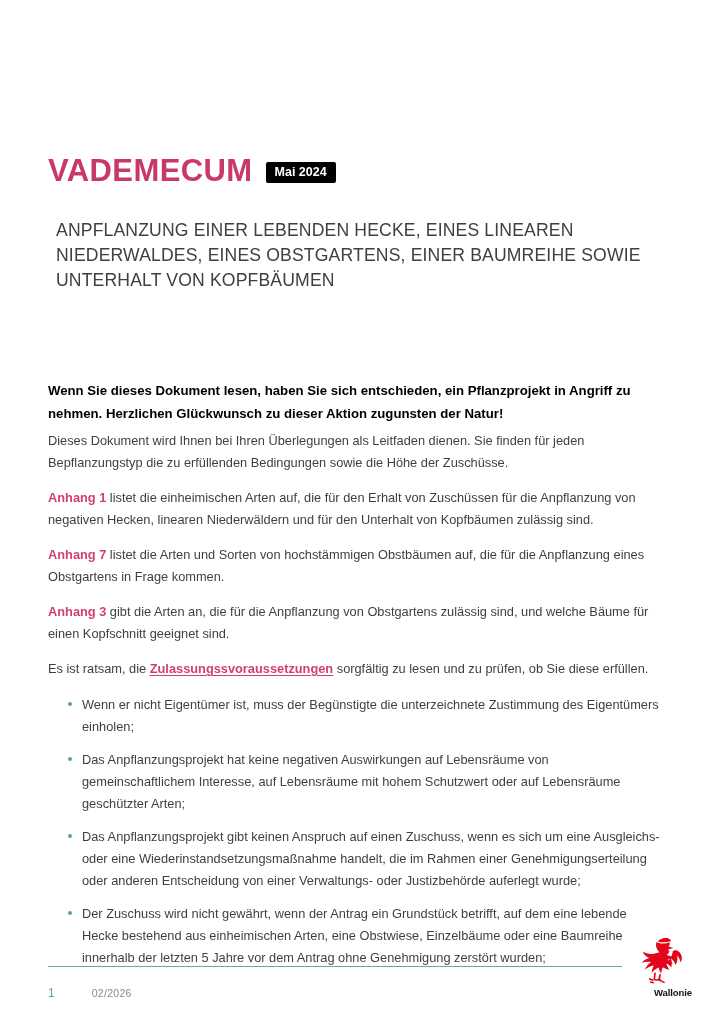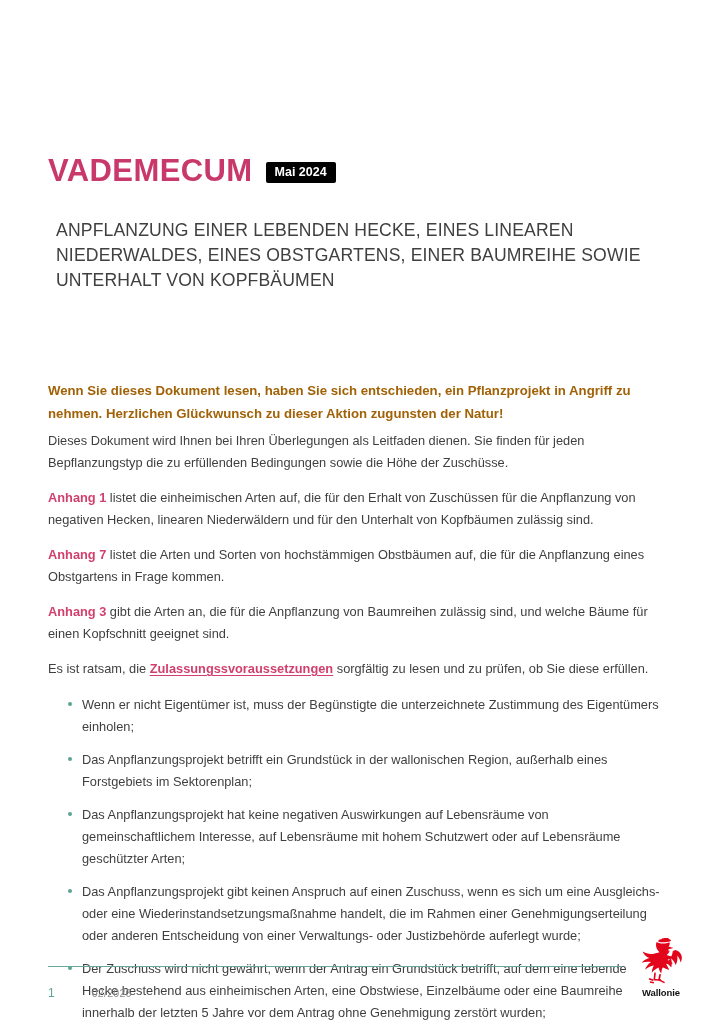--- a/index.html
+++ b/index.html
@@ -77,21 +77,21 @@
   }
 
   
   .lead {
     position: absolute;
     left: 0;
     top: 367px;
     width: 600px;
     font-size: 13.2px;
     font-weight: bold;
-    color: #a16207;
+    color: #000000;
     line-height: 1.72;
   }
 
   
   .body-block {
     position: absolute;
     left: 0;
     top: 430px;
     width: 614px;
   }
@@ -165,21 +165,21 @@
     color: #8a8a8a;
     letter-spacing: 0.3px;
     margin-left: 9px;
   }
 
   .logo {
     position: absolute;
     left: 630px;
     top: 938px;
     width: 62px;
-    text-align: center;
+    text-align: right;
   }
   .logo svg { display: block; margin: 0 auto; }
   .logo-word {
     font-size: 9.5px;
     font-weight: bold;
     color: #111111;
     letter-spacing: -0.1px;
     margin-top: 1px;
   }
 </style>
@@ -200,27 +200,26 @@
     <p class="lead">Wenn Sie dieses Dokument lesen, haben Sie sich entschieden, ein Pflanzprojekt in Angriff zu nehmen. Herzlichen Glückwunsch zu dieser Aktion zugunsten der Natur!</p>
 
     <div class="body-block">
 
       <p class="para">Dieses Dokument wird Ihnen bei Ihren Überlegungen als Leitfaden dienen. Sie finden für jeden Bepflanzungstyp die zu erfüllenden Bedingungen sowie die Höhe der Zuschüsse.</p>
 
       <p class="para"><span class="anhang">Anhang 1</span><span> listet die einheimischen Arten auf, die für den Erhalt von Zuschüssen für die Anpflanzung von negativen Hecken, linearen Niederwäldern und für den Unterhalt von Kopfbäumen zulässig sind.</span></p>
 
       <p class="para"><span class="anhang">Anhang 7</span><span> listet die Arten und Sorten von hochstämmigen Obstbäumen auf, die für die Anpflanzung eines Obstgartens in Frage kommen.</span></p>
 
-      <p class="para"><span class="anhang">Anhang 3</span><span> gibt die Arten an, die für die Anpflanzung von Baumreihen zulässig sind, und welche Bäume für einen Kopfschnitt geeignet sind.</span></p>
+      <p class="para"><span class="anhang">Anhang 3</span><span> gibt die Arten an, die für die Anpflanzung von Obstgartens zulässig sind, und welche Bäume für einen Kopfschnitt geeignet sind.</span></p>
 
       <p class="para"><span>Es ist ratsam, die </span><a class="link-pink" href="#">Zulassungssvoraussetzungen</a><span> sorgfältig zu lesen und zu prüfen, ob Sie diese erfüllen.</span></p>
 
       <ul class="bullets">
         <li><span class="dot"></span><span>Wenn er nicht Eigentümer ist, muss der Begünstigte die unterzeichnete Zustimmung des Eigentümers einholen;</span></li>
-        <li><span class="dot"></span><span>Das Anpflanzungsprojekt betrifft ein Grundstück in der wallonischen Region, außerhalb eines Forstgebiets im Sektorenplan;</span></li>
         <li><span class="dot"></span><span>Das Anpflanzungsprojekt hat keine negativen Auswirkungen auf Lebensräume von gemeinschaftlichem Interesse, auf Lebensräume mit hohem Schutzwert oder auf Lebensräume geschützter Arten;</span></li>
         <li><span class="dot"></span><span>Das Anpflanzungsprojekt gibt keinen Anspruch auf einen Zuschuss, wenn es sich um eine Ausgleichs- oder eine Wiederinstandsetzungsmaßnahme handelt, die im Rahmen einer Genehmigungserteilung oder anderen Entscheidung von einer Verwaltungs- oder Justizbehörde auferlegt wurde;</span></li>
         <li><span class="dot"></span><span>Der Zuschuss wird nicht gewährt, wenn der Antrag ein Grundstück betrifft, auf dem eine lebende Hecke bestehend aus einheimischen Arten, eine Obstwiese, Einzelbäume oder eine Baumreihe innerhalb der letzten 5 Jahre vor dem Antrag ohne Genehmigung zerstört wurden;</span></li>
 
       </ul>
 
     </div>
   </div>
 
   <div class="footer-rule"></div>

